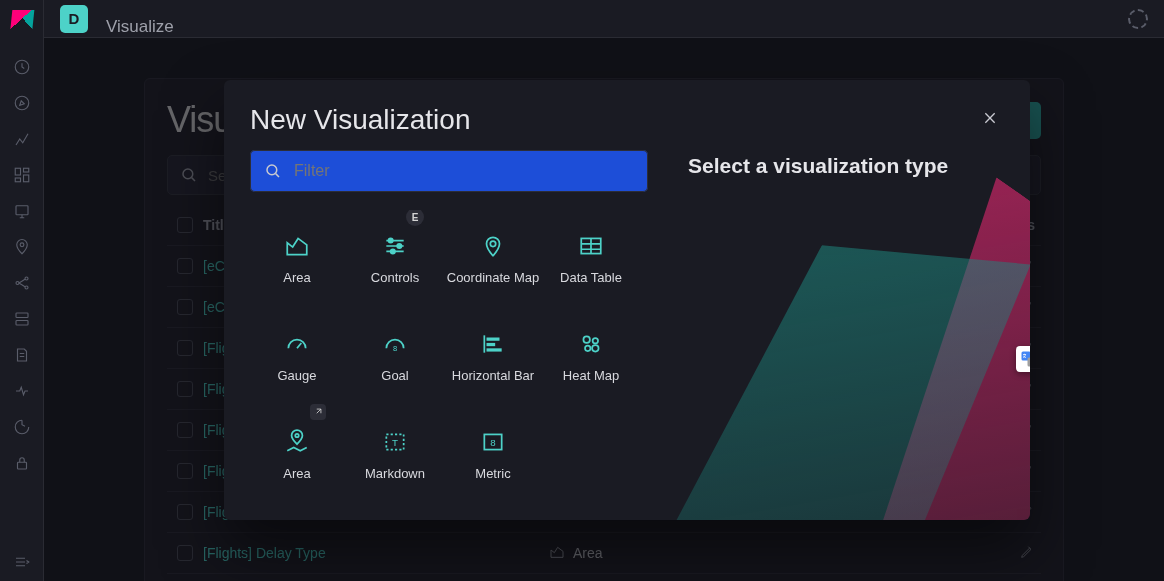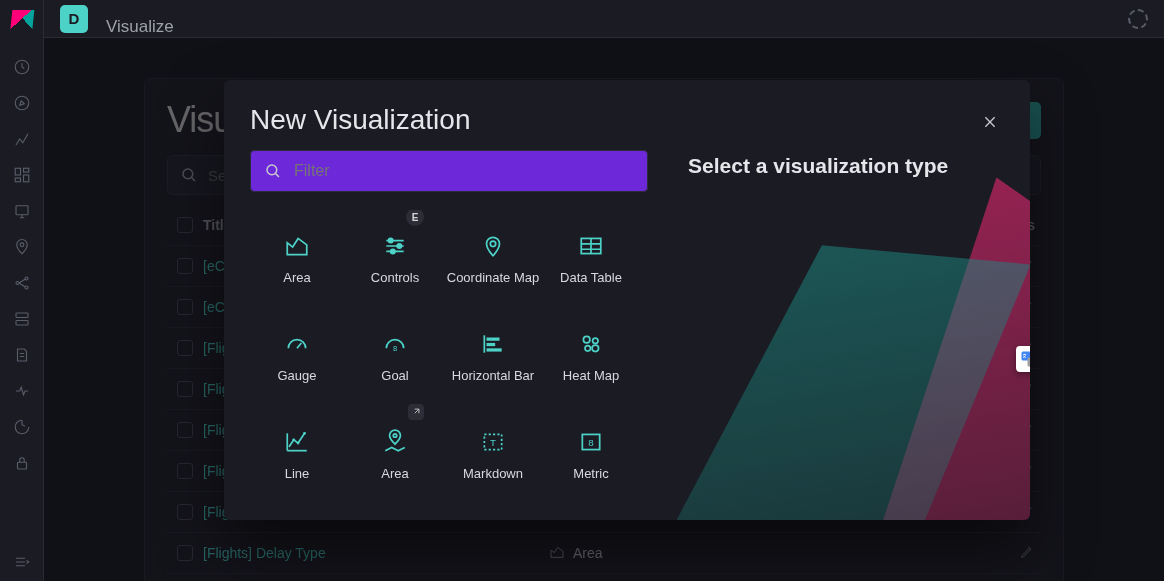--- a/index.html
+++ b/index.html
@@ -37,28 +37,28 @@
   .col-act { width:72px; display:flex; justify-content:flex-end; padding-right:6px; color:#a3a5b0;}
   .col-act svg{width:16px;height:16px;stroke:#8a8c96;fill:none;stroke-width:1.5;}
   .badge-e { font-size:10px; font-weight:700; background:#3a3b45; color:#c8c9d0; border-radius:3px; padding:1px 4px; margin-left:6px;}
 
   .backdrop { position:absolute; inset:0; background:rgba(10,10,14,0.55);}
   .modal { position:absolute; left:180px; top:42px; width:806px; height:440px; background:#1a1b23; border-radius:6px; box-shadow:0 30px 60px rgba(0,0,0,0.5); overflow:hidden; display:flex; flex-direction:column;}
   .modal .art { position:absolute; right:-120px; bottom:-160px; width:520px; height:520px; transform:rotate(35deg); pointer-events:none; opacity:0.9;}
   .modal .art::before, .modal .art::after { content:""; position:absolute; inset:0; }
   .modal .art::before { background:linear-gradient(135deg, rgba(222,40,112,0.85), rgba(120,30,60,0.2)); clip-path: polygon(40% 0, 100% 0, 100% 100%, 70% 100%);}
   .modal .art::after { background:linear-gradient(135deg, rgba(32,150,140,0.7), rgba(10,60,55,0.1)); clip-path: polygon(20% 30%, 55% 10%, 75% 100%, 30% 110%);}
-  .modal-head { display:flex; align-items:flex-end; padding:24px 26px 0 26px; position:relative; z-index:2;}
+  .modal-head { display:flex; align-items:flex-start; padding:24px 26px 0 26px; position:relative; z-index:2;}
   .modal-head h2 { font-size:28px; font-weight:500; color:#e6e6ea; }
   .modal-head .flex{flex:1;}
   .close-x { width:28px;height:28px;display:flex;align-items:center;justify-content:center;cursor:pointer;}
   .close-x svg{width:16px;height:16px;stroke:#c8c9d0;stroke-width:2;}
   .modal-body { display:flex; padding:14px 26px 26px 26px; gap:40px; flex:1; position:relative; z-index:2;}
   .left { width:398px; display:flex; flex-direction:column;}
-  .filter-box { display:flex; align-items:flex-start; gap:12px; background:#6d28d9; border-radius:5px; padding:12px 14px; box-shadow: inset 0 0 0 1px #2c2d37;}
+  .filter-box { display:flex; align-items:flex-start; gap:12px; background:#1d4ed8; border-radius:5px; padding:12px 14px; box-shadow: inset 0 0 0 1px #2c2d37;}
   .filter-box svg{width:18px;height:18px;stroke:#c8c9d0;fill:none;stroke-width:2;}
   .filter-box input{flex:1;background:transparent;border:none;outline:none;color:#d4d4d4;font-size:16px;}
   .grid-wrap { position:relative; flex:1; margin-top:18px;}
   .grid-scroll { height:300px; overflow-y:auto; padding-right:10px;}
   .grid-scroll::-webkit-scrollbar{width:6px;}
   .grid-scroll::-webkit-scrollbar-thumb{background:#3d3f4a;border-radius:3px;}
   .viz-grid { display:grid; grid-template-columns:repeat(4, 1fr); gap:6px 4px;}
   .viz-item { height:92px; display:flex; flex-direction:column; align-items:center; justify-content:center; gap:10px; border-radius:5px; cursor:pointer; position:relative; padding-top:6px;}
   .viz-name{font-size:13px; color:#d8d9de; text-align:center; line-height:1.25;}
   .viz-ico{ color:#4dd2c8; height:28px; display:flex; align-items:center; justify-content:center;}
@@ -449,33 +449,20 @@
                         <svg viewBox="0 0 24 24">
                           <circle cx="8" cy="8" r="3"></circle>
                           <circle cx="16" cy="9" r="2.5"></circle>
                           <circle cx="9" cy="16" r="2.5"></circle>
                           <circle cx="16" cy="16" r="3"></circle>
                         </svg>
                       </div>
                       <div class="viz-name">Heat Map</div>
                     </div>
                     <div class="viz-item">
-                      <div class="viz-ico">
-                        <svg viewBox="0 0 24 24">
-                          <path d="M3 20V4"></path>
-                          <path d="M3 20h18"></path>
-                          <path d="M5 16l4-6 4 3 6-9" stroke-linecap="round"></path>
-                          <circle cx="9" cy="10" r="1.3" fill="#4dd2c8" stroke="none"></circle>
-                          <circle cx="13" cy="13" r="1.3" fill="#4dd2c8" stroke="none"></circle>
-                          <circle cx="19" cy="4" r="1.3" fill="#4dd2c8" stroke="none"></circle>
-                        </svg>
-                      </div>
-                      <div class="viz-name">Line</div>
-                    </div>
-                    <div class="viz-item">
                       <div class="corner-badge sq">
                         <svg viewBox="0 0 24 24">
                           <path d="M9 5h10v10"></path>
                           <path d="M19 5L9 15"></path>
                         </svg>
                       </div>
                       <div class="viz-ico">
                         <svg viewBox="0 0 24 24">
                           <path d="M12 14s-5-5-5-8a5 5 0 0110 0c0 3-5 8-5 8z"></path>
                           <circle cx="12" cy="6" r="1.6"></circle>

